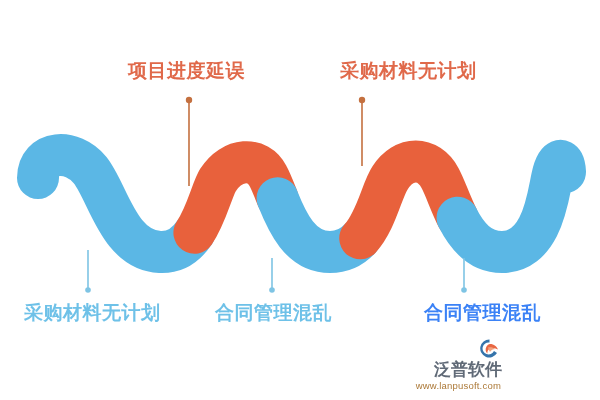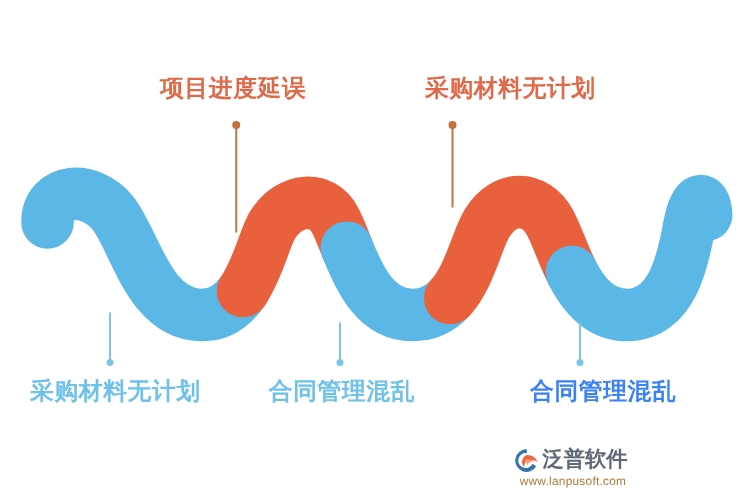--- a/index.html
+++ b/index.html
@@ -46,23 +46,24 @@
     position: absolute;
     right: 8px;
     bottom: 6px;
     width: 104px;
     height: 36px;
     text-align: center;
     opacity: 0.96;
   }
   .logo-row {
     display: flex;
-    align-items: flex-start;
+    align-items: flex-end;
     justify-content: flex-end;
     height: 22px;
+    flex-direction: column;
   }
   .logo-mark {
     width: 21px;
     height: 21px;
     margin-right: 2px;
     flex: 0 0 auto;
   }
   .logo-text {
     font-size: 17px;
     font-weight: bold;

